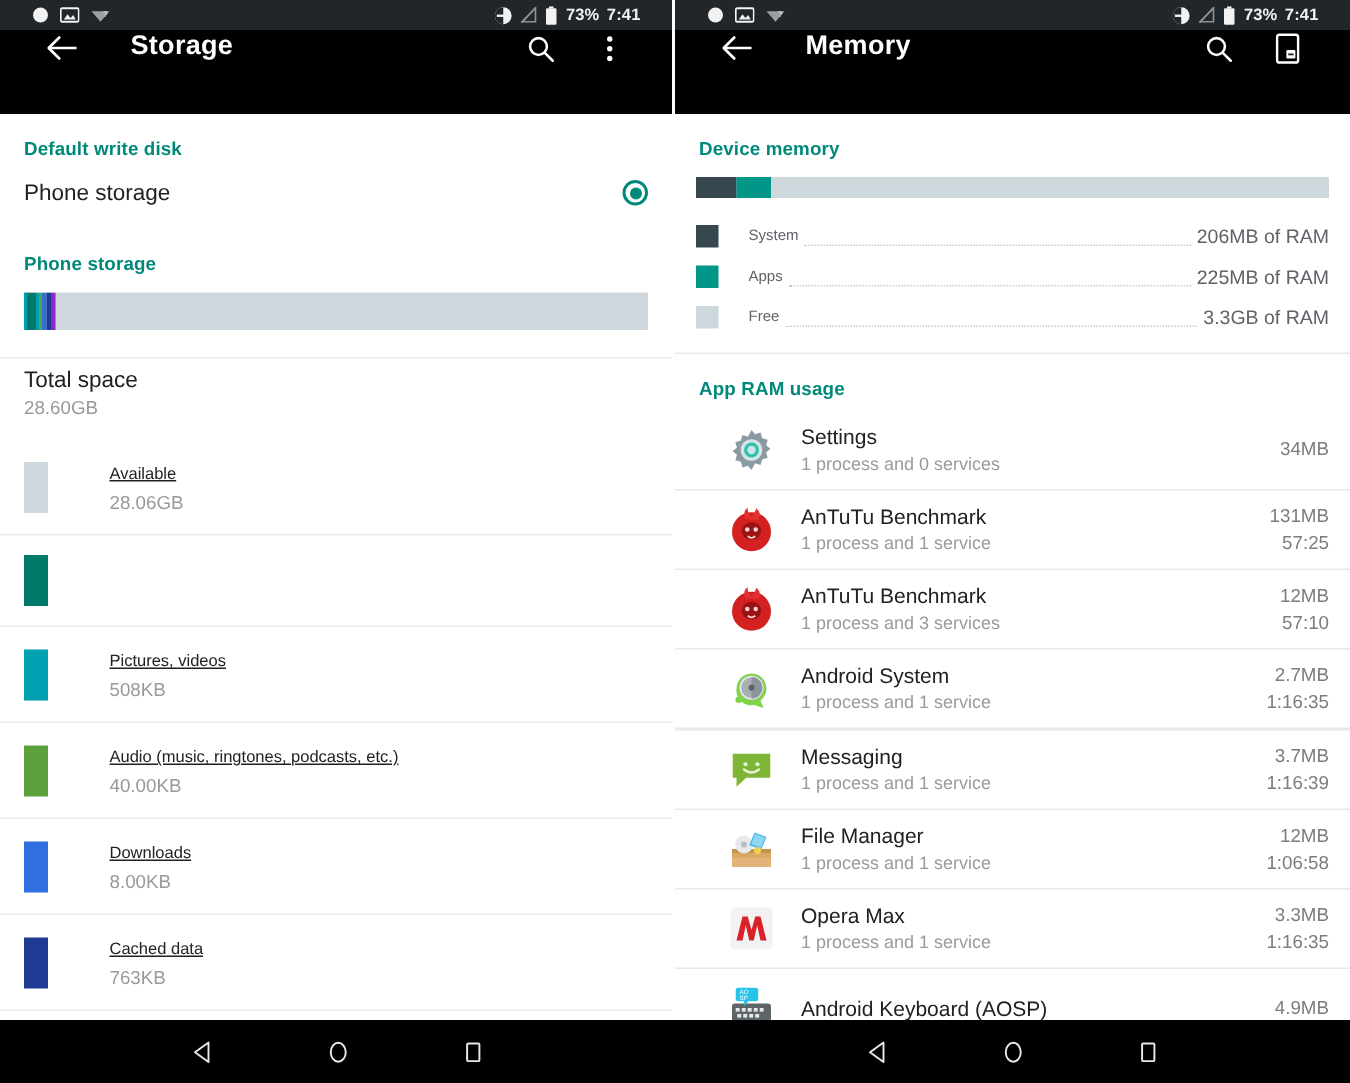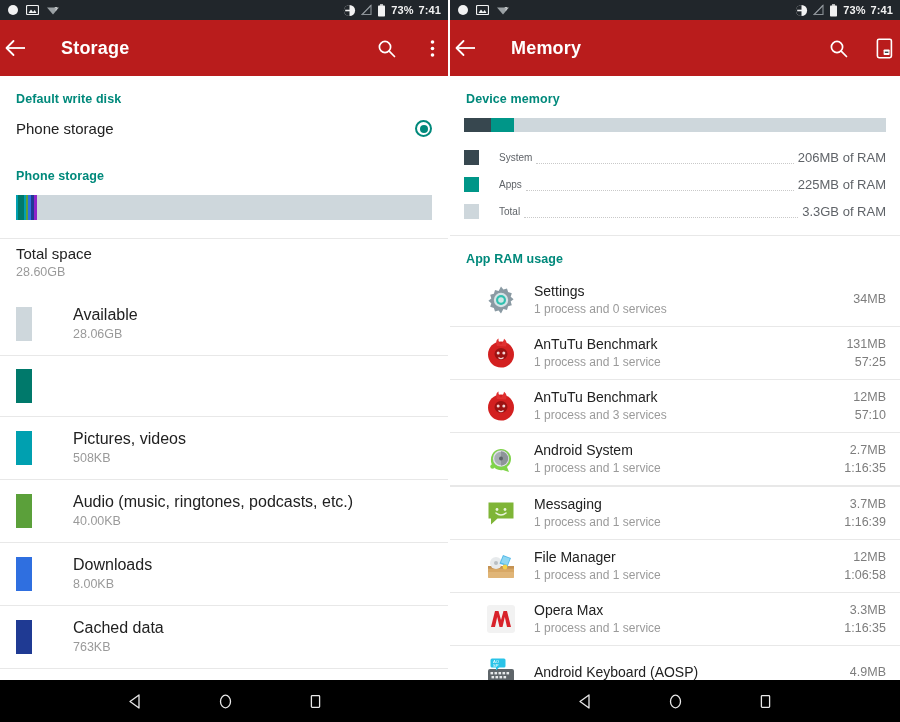--- a/index.html
+++ b/index.html
@@ -21,37 +21,37 @@
     background: #ffffff;
     position: relative;
   }
   .panel.left { border-right: 2px solid #ffffff; }
 
   
   .statusbar {
     height: 20px;
     background: #21262b;
     display: flex; align-items: center;
-    padding: 0 7px;
+    padding: 0 21px;
     flex: 0 0 20px;
   }
   .sb-left { display: flex; align-items: center; gap: 7px; }
   .sb-right { margin-left: auto; display: flex; align-items: center; gap: 5px; }
   .sb-text {
     color: #f2f2f2; font-size: 11px; font-weight: bold;
     letter-spacing: 0.1px; line-height: 20px;
   }
   .ic { display: block; }
 
   
   .actionbar {
     height: 56px;
-    background: #b91c1c;
-    display: flex; align-items: center;
-    padding: 0 4px;
+    background: #000000;
+    display: flex; align-items: flex-start;
+    padding: 0 30px;
     flex: 0 0 56px;
   }
   .ab-title {
     color: #ffffff; font-size: 18px; font-weight: bold;
     margin-left: 33px; letter-spacing: 0.2px;
   }
   .ab-actions { margin-left: auto; display: flex; align-items: center; gap: 22px; }
   .ab-btn { display: flex; align-items: center; justify-content: center;
             width: 24px; height: 24px; cursor: pointer; }
 
@@ -102,21 +102,21 @@
 
   
   .s-row {
     display: flex; align-items: center;
     padding: 13px 16px 13px 16px;
     min-height: 59px;
     cursor: pointer;
   }
   .s-swatch { width: 16px; height: 34px; flex: 0 0 16px; }
   .s-text { margin-left: 41px; }
-  .s-title { font-size: 16px; color: #212121; line-height: 18px; }
+  .s-title { font-size: 11px; color: #212121; line-height: 18px; text-decoration: underline; }
   .s-sub { font-size: 12.5px; color: #9a9a9a; margin-top: 3px; line-height: 15px; }
 
   
   .mem-meter-wrap { padding: 12px 14px 8px 14px; }
   .mem-meter {
     height: 14px; width: 100%;
     background: #ced7dc; display: flex; overflow: hidden;
   }
   .mem-meter .seg { height: 100%; }
 
@@ -421,21 +421,21 @@
             <span class="leg-val">206MB of RAM</span>
           </div>
           <div class="leg-row">
             <span class="leg-swatch" style="background:#009688"></span>
             <span class="leg-label">Apps</span>
             <span class="leg-dots"></span>
             <span class="leg-val">225MB of RAM</span>
           </div>
           <div class="leg-row">
             <span class="leg-swatch" style="background:#ced7dc"></span>
-            <span class="leg-label">Total</span>
+            <span class="leg-label">Free</span>
             <span class="leg-dots"></span>
             <span class="leg-val">3.3GB of RAM</span>
           </div>
         </div>
 
       <div class="hr"></div>
 
       <div class="section-head">App RAM usage</div>
 
       <div class="gap-top"></div>

